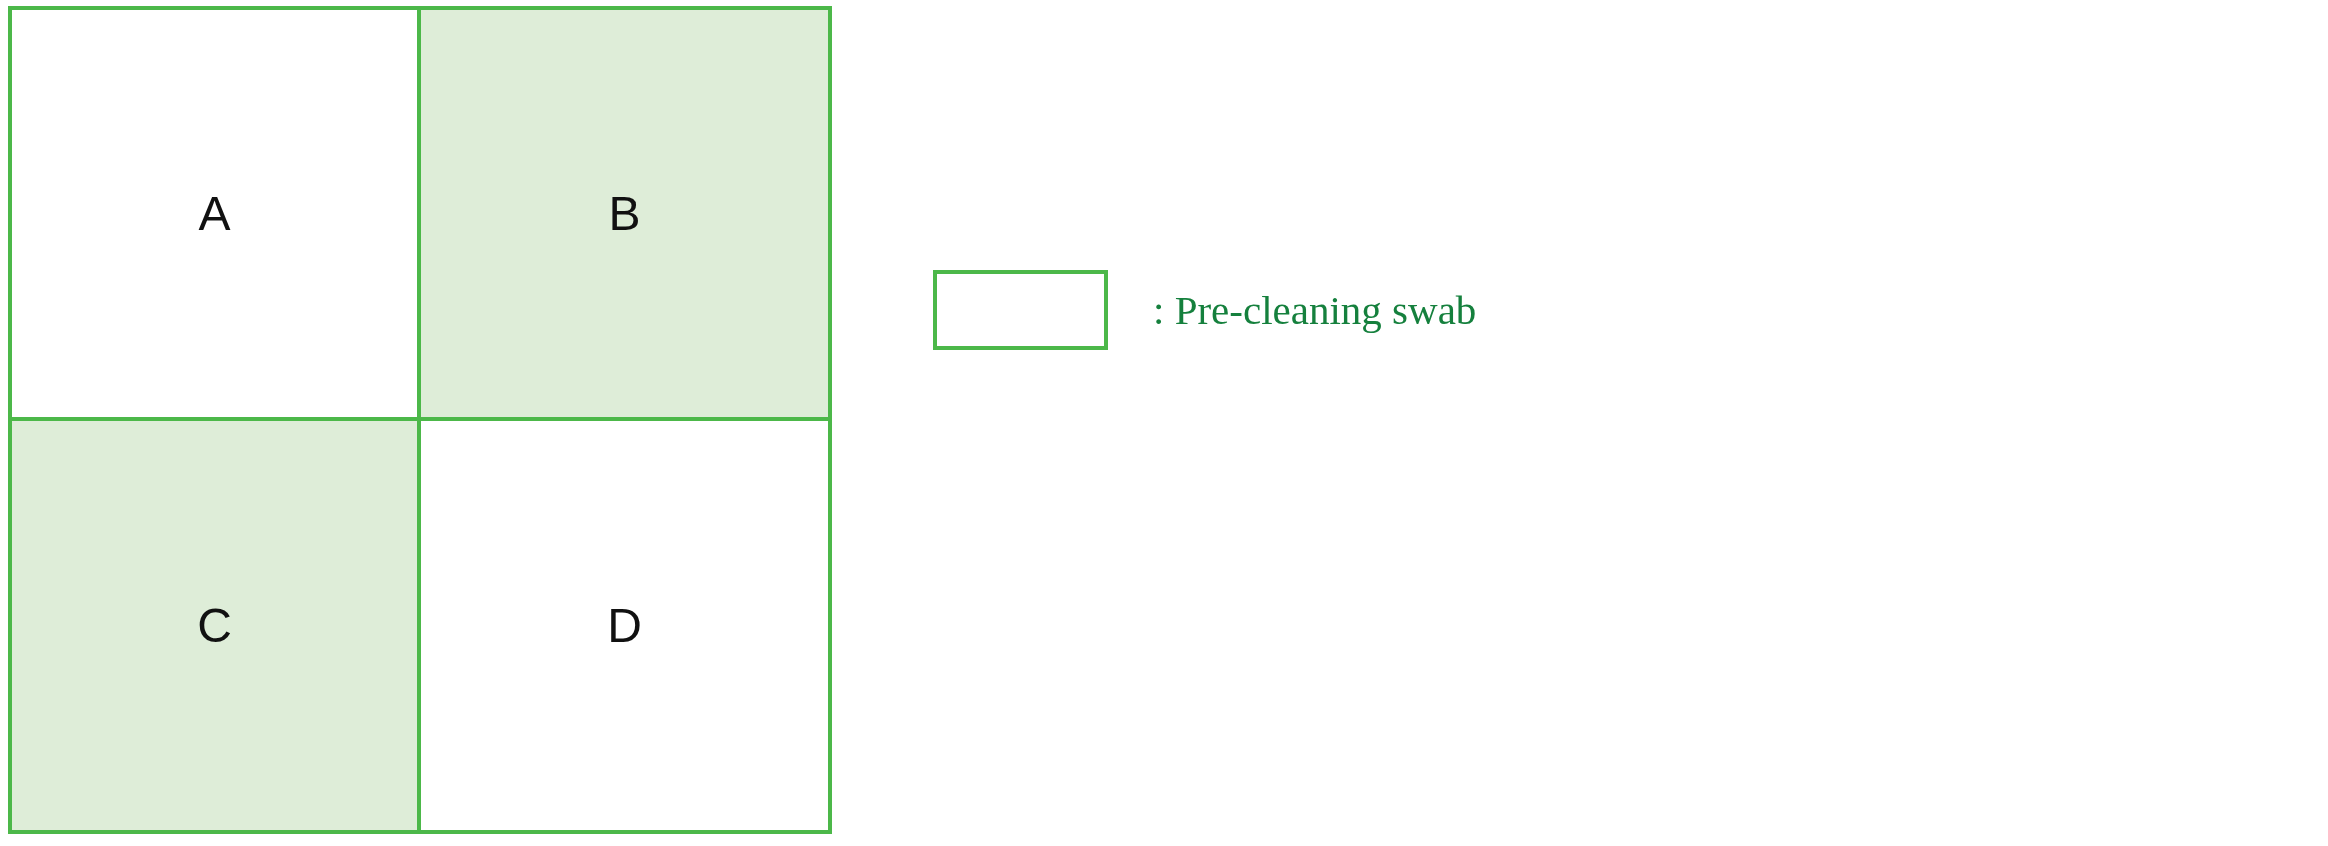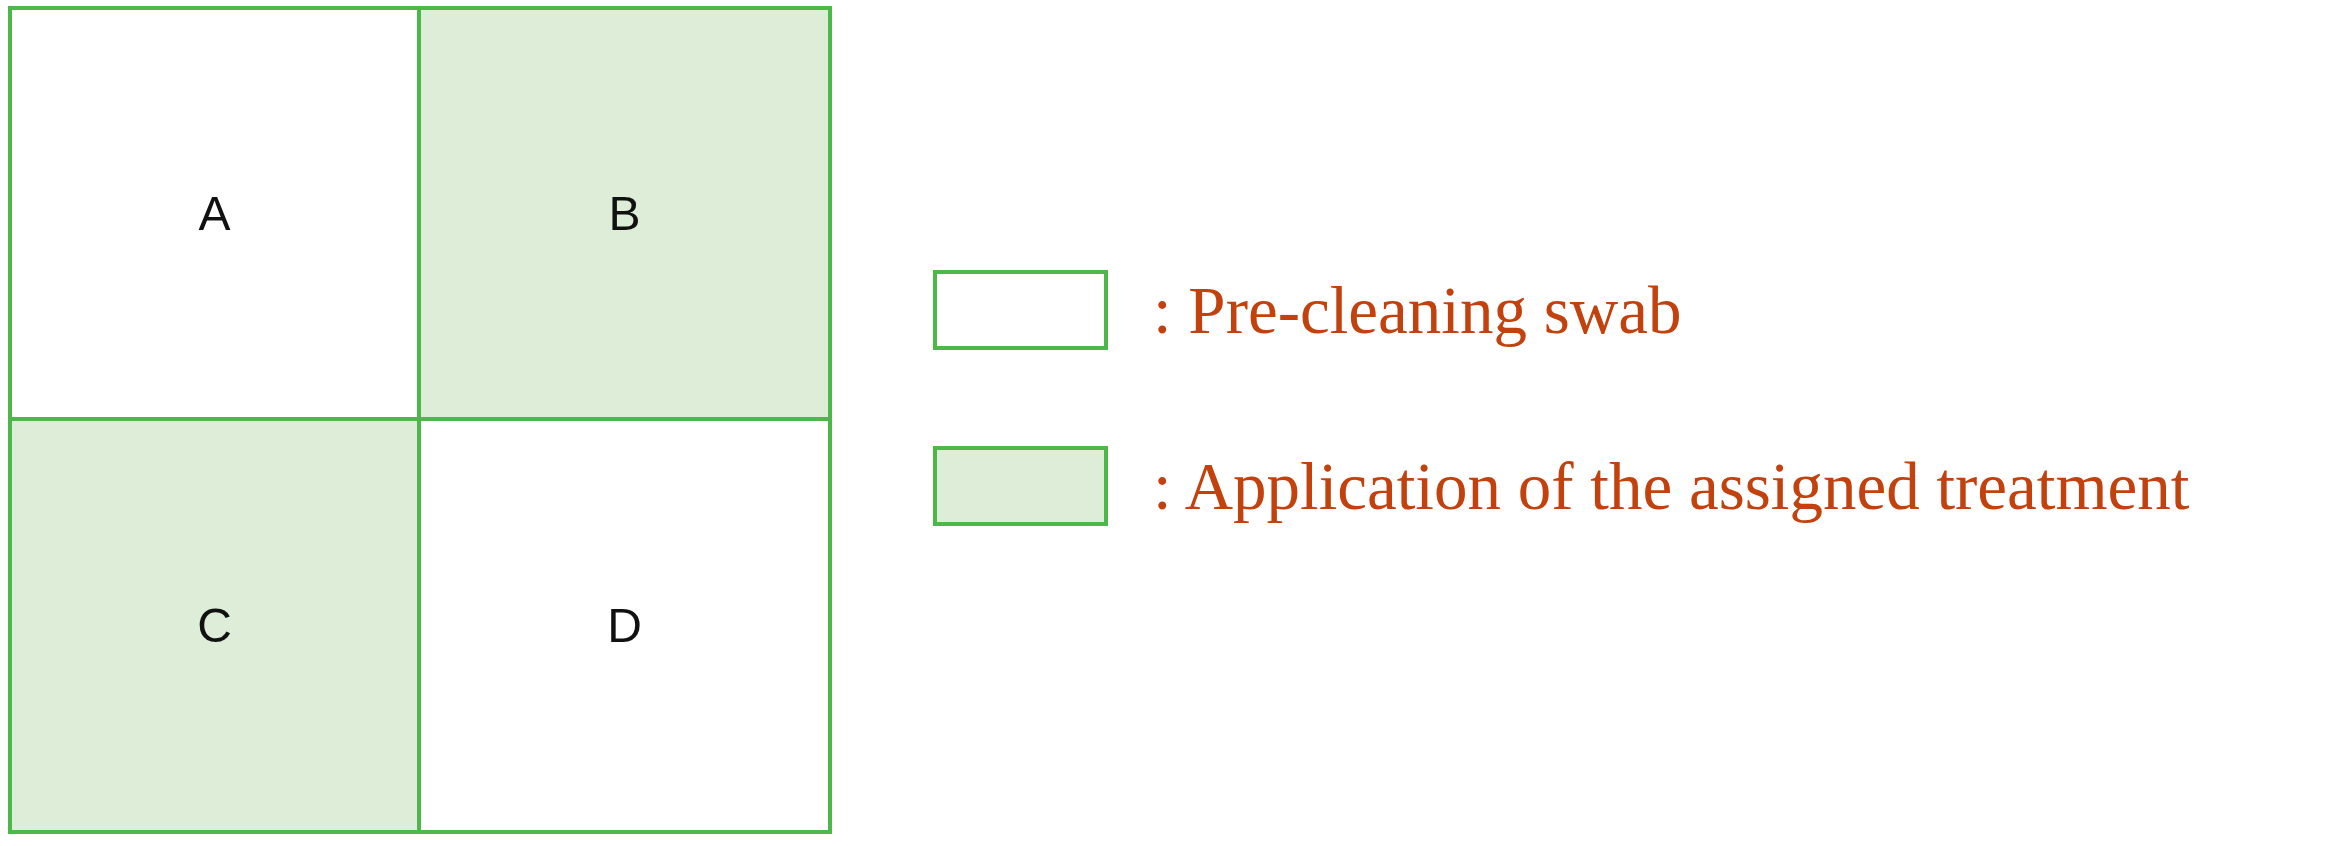--- a/index.html
+++ b/index.html
@@ -78,23 +78,23 @@
     height: 80px;
     border: 4px solid #4CB849;
     background: #ffffff;
     flex: 0 0 auto;
   }
   .legend-swatch.filled {
     background: #DEEDD8;
   }
   .legend-text {
     font-family: "Liberation Serif", serif;
-    font-size: 67px;
+    font-size: 41px;
     font-weight: 400;
-    color: #c2410c;
+    color: #15803d;
     white-space: nowrap;
     margin-left: 45px;
     line-height: 1;
   }
 </style>
 </head>
 <body>
 
 <div id="canvas">
 
@@ -118,20 +118,16 @@
 
   </div>
 
   <div class="legend">
 
     <div class="legend-row">
       <div class="legend-swatch"></div>
       <div class="legend-text">: Pre-cleaning swab</div>
     </div>
 
-    <div class="legend-row">
-      <div class="legend-swatch filled"></div>
-      <div class="legend-text">: Application of the assigned treatment</div>
-    </div>
 
   </div>
 
 </div>
 
 </body></html>

